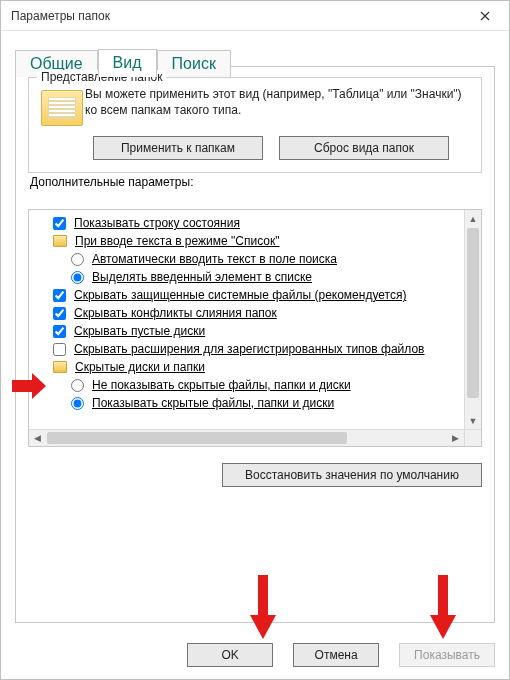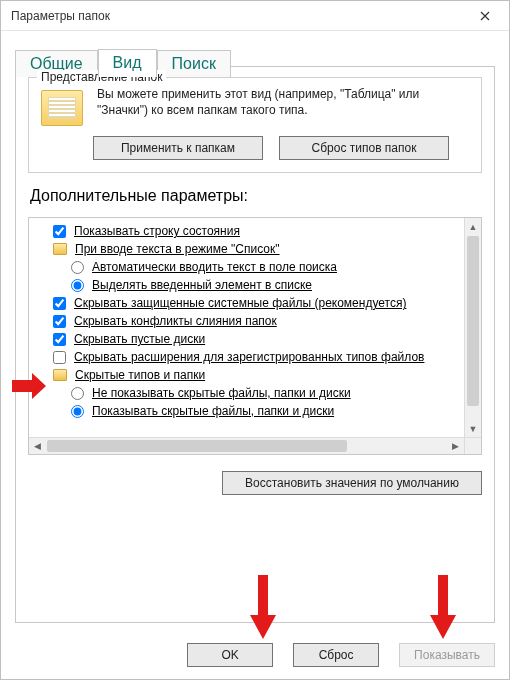--- a/index.html
+++ b/index.html
@@ -22,44 +22,44 @@
   .close { width: 40px; height: 28px; display:flex; align-items:center; justify-content:center; color:#555; }
   .content { padding: 8px 14px 10px 14px; flex:1; display:flex; flex-direction:column; }
   .tabs { display:flex; align-items:flex-end; gap:0; margin-bottom:-1px; }
   .tab {
     padding: 4px 14px; border:1px solid #c8c8c8; border-bottom:none; background:#f9f9f9;
     font-size:16px; color:#0f766e; position:relative; top:10px;
   }
   .tab.active { background:#fff; border-bottom:1px solid #fff; z-index:2; }
   .tabpanel { border:1px solid #c8c8c8; background:#fff; flex:1; padding:10px 12px 10px 12px; display:flex; flex-direction:column; }
 
-  .groupbox { border:1px solid #d0d0d0; padding:8px 10px 12px 10px; position:relative; margin-bottom:12px; }
+  .groupbox { border:1px solid #d0d0d0; padding:8px 10px 12px 10px; position:relative; }
   .groupbox-label { position:absolute; top:-8px; left:8px; background:#fff; padding:0 4px; font-size:12px; color:#222; }
-  .group-row { display:flex; gap:12px; }
+  .group-row { display:flex; }
   .folder-icon-lg {
     width:42px; height:36px; background: linear-gradient(#ffe9a8,#f7cf63);
     border:1px solid #d8b24a; border-radius:2px; position:relative; margin:4px 2px 0 2px;
     flex:0 0 42px;
   }
   .folder-icon-lg::before{
     content:""; position:absolute; left:6px; top:6px; right:6px; bottom:6px;
     background: repeating-linear-gradient(#fff,#fff 2px,#e6d7a6 2px,#e6d7a6 4px);
     border:1px solid #e6d7a6;
   }
   .group-text { font-size:12px; line-height:1.35; color:#222; flex:1; }
   .group-buttons { display:flex; gap:16px; margin-top:10px; margin-left:54px; }
   .btn {
     min-width:120px; height:24px; border:1px solid #737373; background:#e9e9e9;
     font-size:12px; padding:0 14px; display:inline-flex; align-items:center; justify-content:center;
     color:#222; cursor:default;
   }
   .btn.wide { min-width:170px; }
   .btn.disabled { color:#9a9a9a; border-color:#cfcfcf; background:#f2f2f2; }
 
-  .adv-label { font-size:16px; margin:2px 0 12px 2px; }
+  .adv-label { font-size:12px; margin:2px 0 20px 2px; }
   .treebox { border:1px solid #c8c8c8; height:238px; overflow:hidden; position:relative; background:#fff; }
   .tree-inner { padding:4px 4px 4px 6px;text-decoration:underline; }
   .tree-row { display:flex; align-items:center; gap:4px; height:18px; white-space:nowrap; }
   .indent1 { padding-left:18px; }
   .indent2 { padding-left:36px; }
   input[type=checkbox], input[type=radio]{ margin:0 4px 0 0; width:13px; height:13px; }
   .folder-sm {
     width:14px; height:12px; background:linear-gradient(#ffe9a8,#f0c24c);
     border:1px solid #cda43a; border-radius:1px; margin-right:4px; display:inline-block;
   }
@@ -115,21 +115,21 @@
     <div class="tabpanel">
 
       <div class="groupbox">
         <span class="groupbox-label">Представление папок</span>
         <div class="group-row">
           <div class="folder-icon-lg"></div>
           <div class="group-text">Вы можете применить этот вид (например, "Таблица" или "Значки") ко всем папкам такого типа.</div>
         </div>
         <div class="group-buttons">
           <button class="btn wide">Применить к папкам</button>
-          <button class="btn wide">Сброс типов папок</button>
+          <button class="btn wide">Сброс вида папок</button>
         </div>
       </div>
 
       <div class="adv-label">Дополнительные параметры:</div>
 
       <div class="treebox">
         <div class="tree-inner" id="tree-inner">
             <div class="tree-row indent1">
               <input type="checkbox" checked="" style="">
               <span>Показывать строку состояния</span>
@@ -157,21 +157,21 @@
             <div class="tree-row indent1">
               <input type="checkbox" checked="" style="">
               <span>Скрывать пустые диски</span>
             </div>
             <div class="tree-row indent1">
               <input type="checkbox" style="">
               <span>Скрывать расширения для зарегистрированных типов файлов</span>
             </div>
             <div class="tree-row indent1">
               <span class="folder-sm"></span>
-              <span>Скрытые типов и папки</span>
+              <span>Скрытые диски и папки</span>
             </div>
             <div class="tree-row indent2">
               <input type="radio" name="g3" style="">
               <span>Не показывать скрытые файлы, папки и диски</span>
             </div>
             <div class="tree-row indent2">
               <input type="radio" name="g3" checked="" style="">
               <span>Показывать скрытые файлы, папки и диски</span>
             </div>
           </div>
@@ -191,21 +191,21 @@
 
       <div class="restore-row">
         <button class="btn" style="min-width:260px">Восстановить значения по умолчанию</button>
       </div>
 
     </div>
   </div>
 
   <div class="footer">
     <button class="btn">OK</button>
-    <button class="btn">Сброс</button>
+    <button class="btn">Отмена</button>
     <button class="btn disabled">Показывать</button>
   </div>
 </div>
 
 <div class="arrow small" style="left:12px; top:370px;">
   <svg viewBox="0 0 34 32">
       <polygon points="0,10 20,10 20,3 34,16 20,29 20,22 0,22" fill="#e21a1a"></polygon>
     </svg>
 </div>
 <div class="arrow" style="left:250px; top:575px;">

